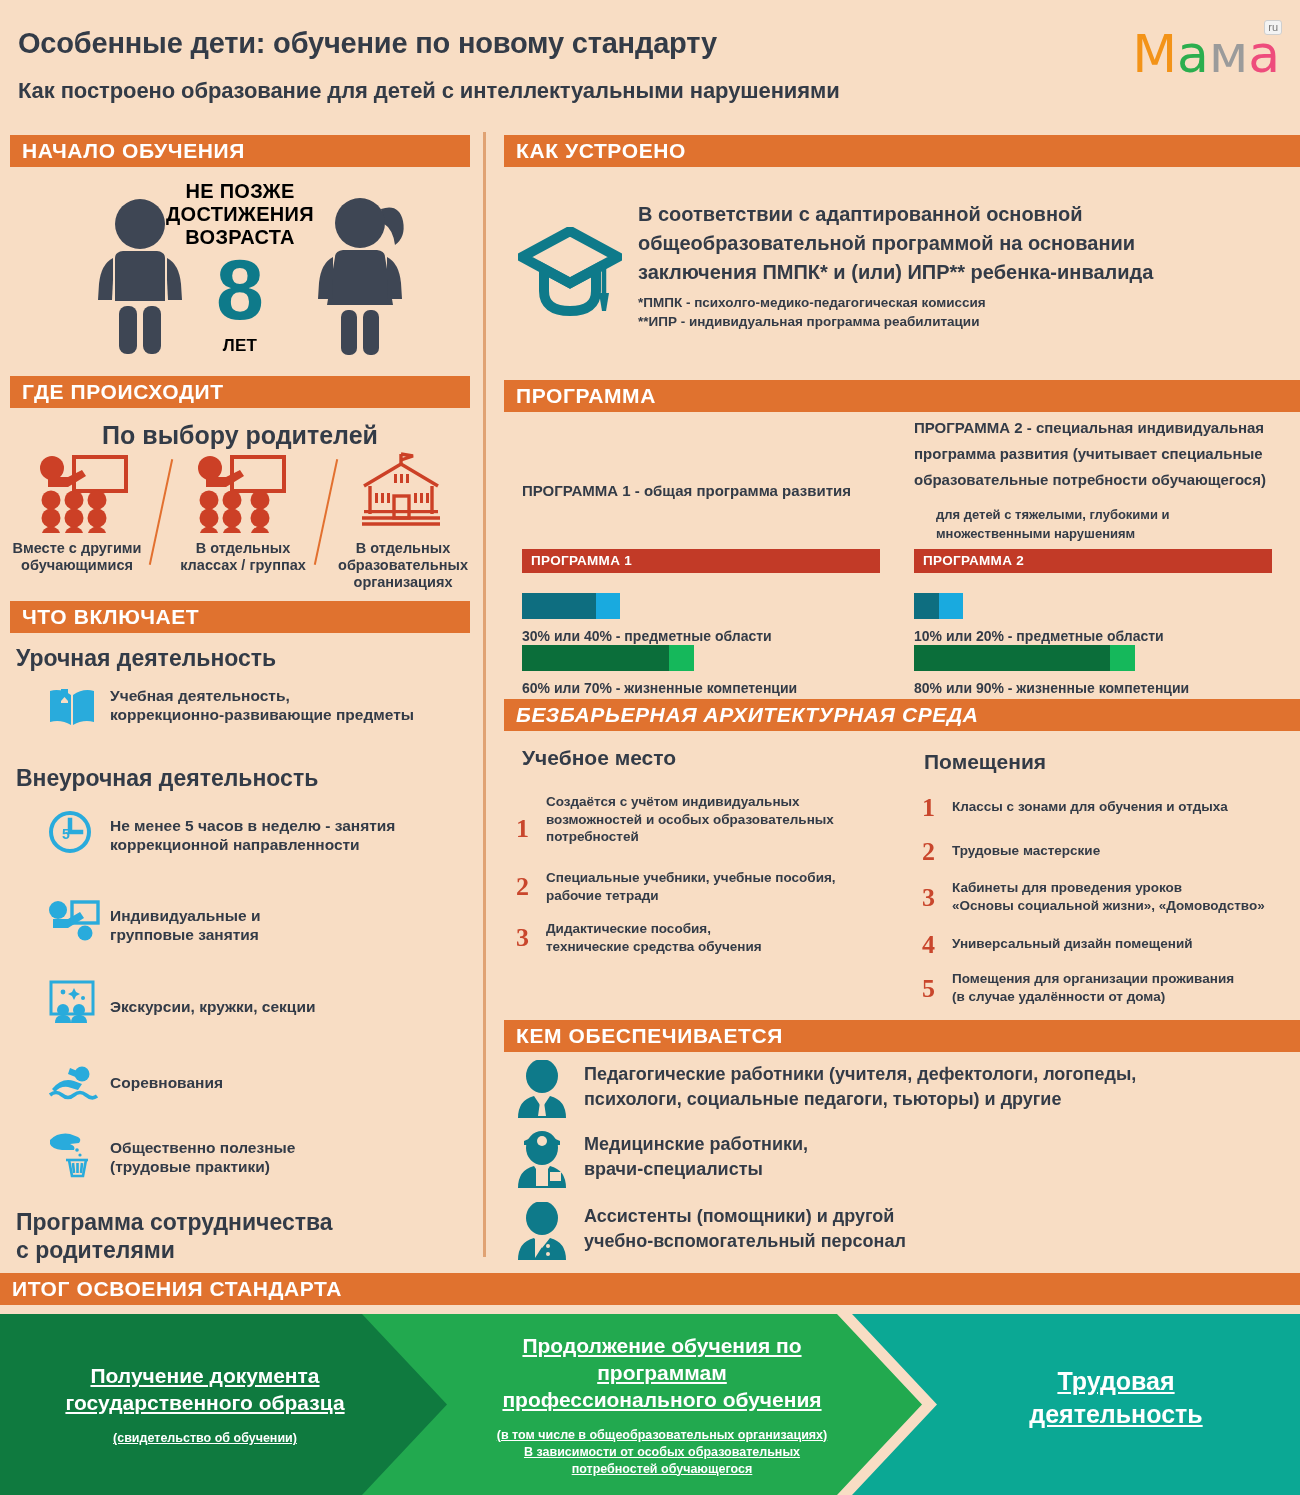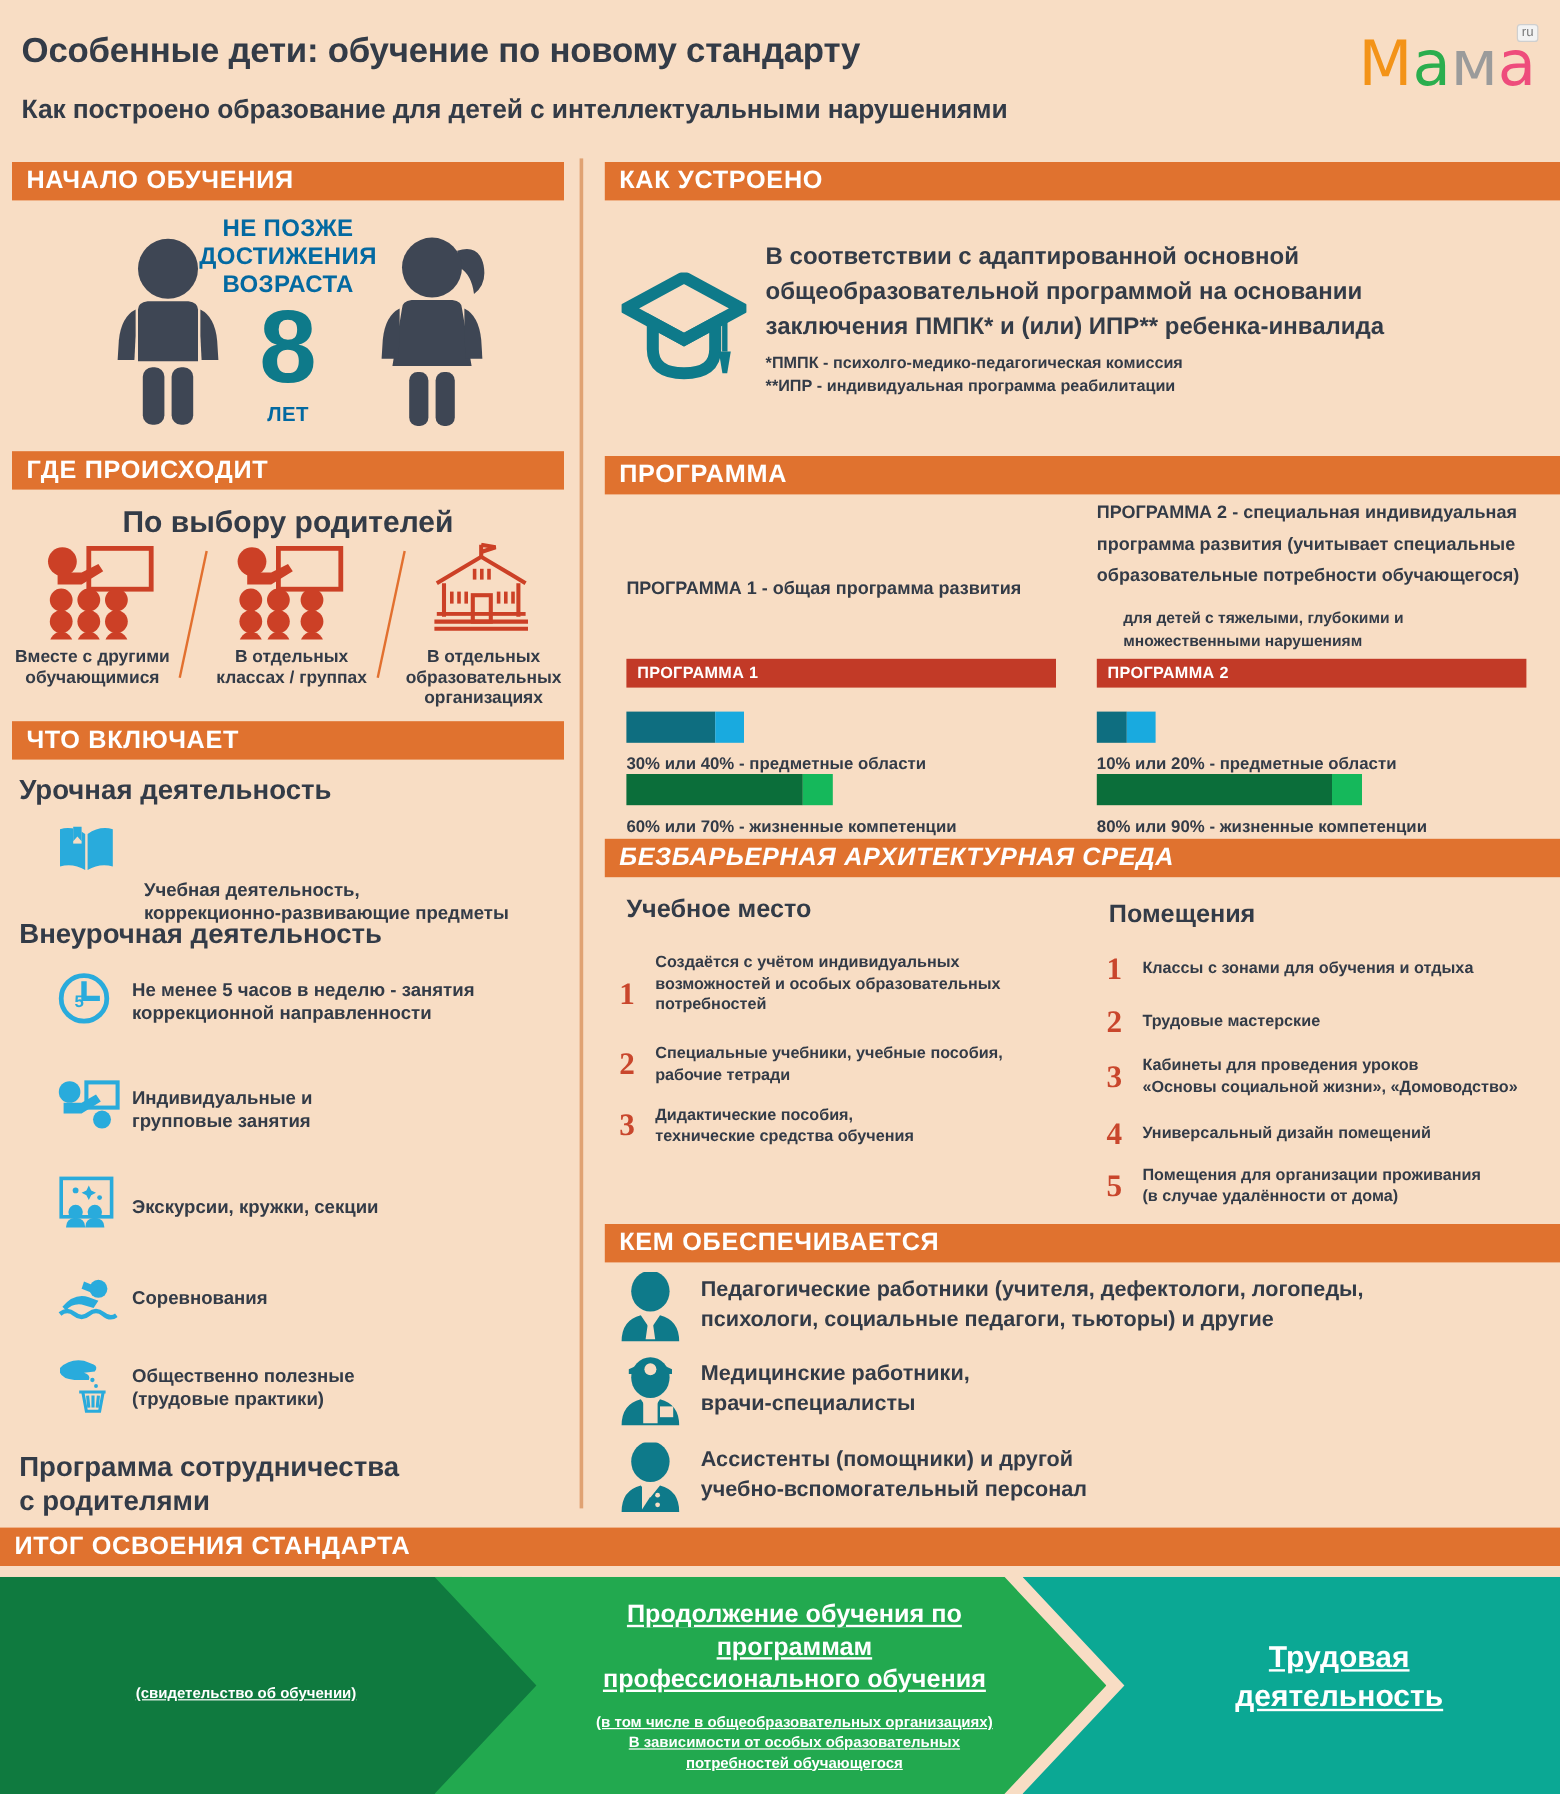--- a/index.html
+++ b/index.html
@@ -43,21 +43,21 @@
     color: #FFFFFF; font-size: 21px; font-weight: bold;
     letter-spacing: 0.6px; line-height: 32px; padding-left: 12px;
     white-space: nowrap; font-stretch: condensed;
   }
 
   
   .divider { position: absolute; background: #E0A273; }
 
   
   .l-age-text {
-    position: absolute; text-align: center; color: #0369a1;
+    position: absolute; text-align: center; color: #000000;
     font-weight: bold; letter-spacing: 0.3px;
   }
   .big8 { font-size: 86px; line-height: 82px; font-weight: bold; color: #0E7A8A; }
 
   .choice-title {
     position: absolute; width: 100%; text-align: center;
     font-size: 25px; font-weight: bold; color: #333B47;
   }
   .choice-label {
     position: absolute; text-align: center; font-size: 14.5px;
@@ -221,21 +221,21 @@
   <div class="secbar" style="left:10px; top:601px; width:460px;">ЧТО ВКЛЮЧАЕТ</div>
 
   <div class="grp-head" style="left:16px; top:645px;">Урочная деятельность</div>
 
   <svg style="position:absolute; left:48px; top:686px;" width="48" height="42" viewBox="0 0 48 42">
     <path d="M23 9 Q13 2 2 5 L2 36 Q13 33 23 39 Z" fill="#29ABDC"></path>
     <path d="M25 9 Q35 2 46 5 L46 36 Q35 33 25 39 Z" fill="#29ABDC"></path>
     <rect x="13" y="3" width="7" height="14" fill="#F8DDC4"></rect>
     <path d="M13 3 L20 3 L20 15 L16.5 11 L13 15 Z" fill="#29ABDC"></path>
   </svg>
-  <div class="item-text" style="left:120px; top:686px; width:370px; white-space:pre-line;margin-top:47px;">Учебная деятельность,
+  <div class="item-text" style="left:110px; top:686px; width:370px; white-space:pre-line;">Учебная деятельность,
 коррекционно-развивающие предметы</div>
 
   <div class="grp-head" style="left:16px; top:765px;">Внеурочная деятельность</div>
 
   <svg style="position:absolute; left:48px; top:810px;" width="44" height="44" viewBox="0 0 44 44">
     <circle cx="22" cy="22" r="19" fill="none" stroke="#29ABDC" stroke-width="4"></circle>
     <path d="M22 10 L22 22 L33 22" fill="none" stroke="#29ABDC" stroke-width="4.5" stroke-linecap="square"></path>
     <text x="14" y="29" font-family="Liberation Sans, sans-serif" font-size="14" font-weight="bold" fill="#29ABDC">5</text>
   </svg>
   <div class="item-text" style="left:110px; top:816px; width:370px; white-space:pre-line;">Не менее 5 часов в неделю - занятия
@@ -401,20 +401,22 @@
       <circle cx="34" cy="52" r="2" fill="#F8DDC4"></circle>
   </svg>
   <div class="staff-text" style="left:584px; top:1204px; width:700px; white-space:pre-line;">Ассистенты (помощники) и другой
 учебно-вспомогательный персонал</div>
 
   <div class="secbar" style="left:0px; top:1273px; width:1300px;">ИТОГ ОСВОЕНИЯ СТАНДАРТА</div>
 
   <div style="position:absolute; left:0px; top:1314px; width:1300px; height:181px;">
     <div class="chev" style="left:0px; width:470px; background:#0F7A3F; clip-path: polygon(0 0, 385px 0, 470px 50%, 385px 100%, 0 100%, 0 100%);">
       <div class="chev-txt" style="width:360px; padding-right:60px;">
+        <div class="chev-main" style="white-space:pre-line;">Получение документа
+государственного образца</div>
         <div class="chev-note" style="white-space:pre-line;">(свидетельство об обучении)</div>
       </div>
     </div>
 
     <div class="chev" style="left:362px; width:560px; background:#22A94F; clip-path: polygon(0 0, 475px 0, 560px 50%, 475px 100%, 0 100%, 85px 50%);">
       <div class="chev-txt" style="width:440px; padding-left:40px;">
         <div class="chev-main" style="white-space:pre-line;">Продолжение обучения по
 программам
 профессионального обучения</div>
         <div class="chev-note" style="white-space:pre-line;">(в том числе в общеобразовательных организациях)

